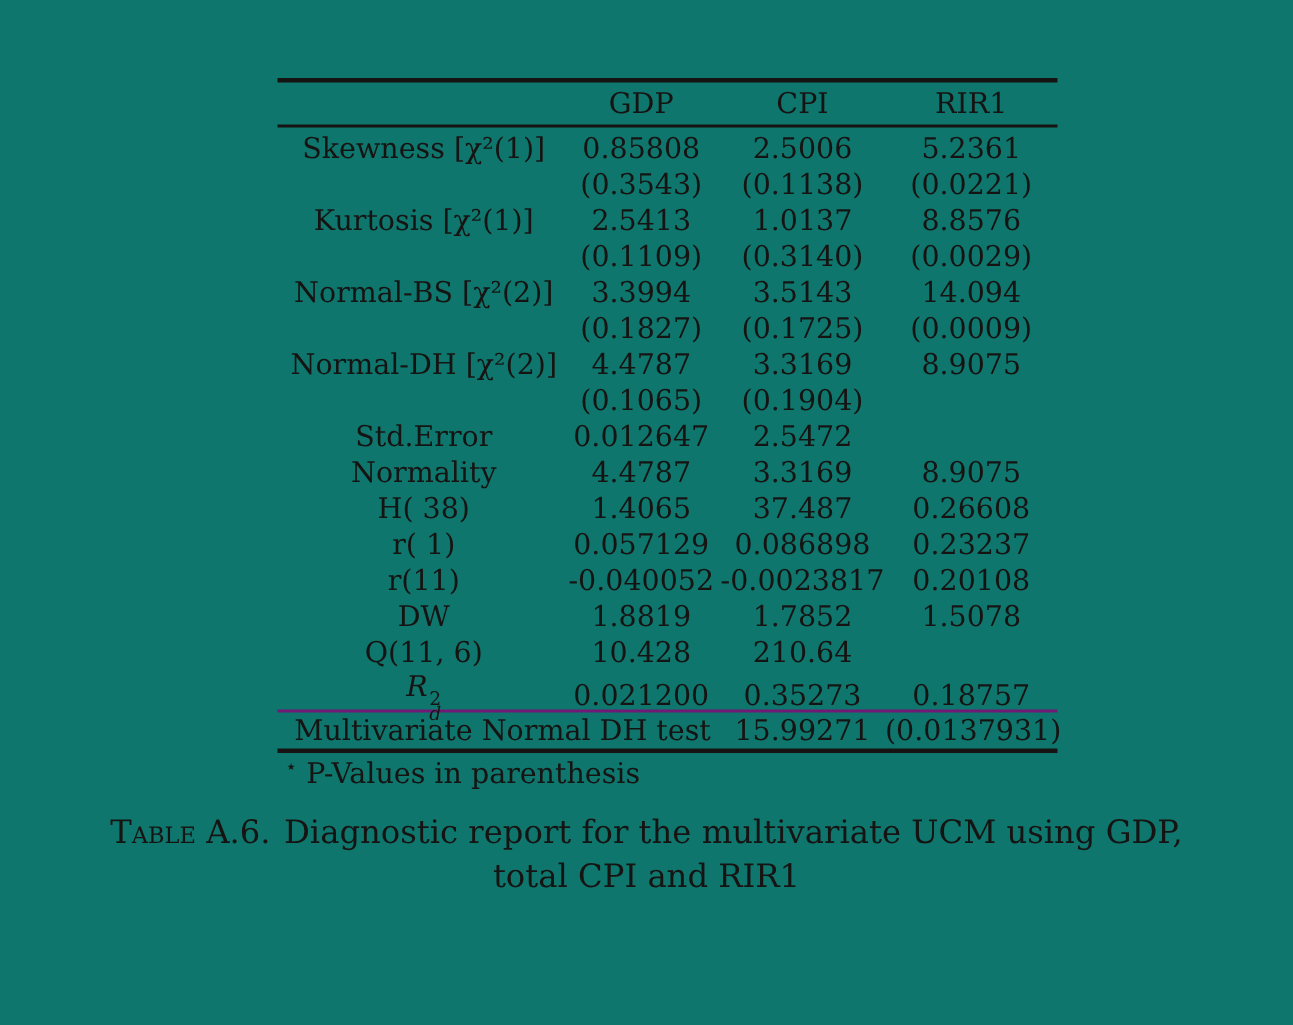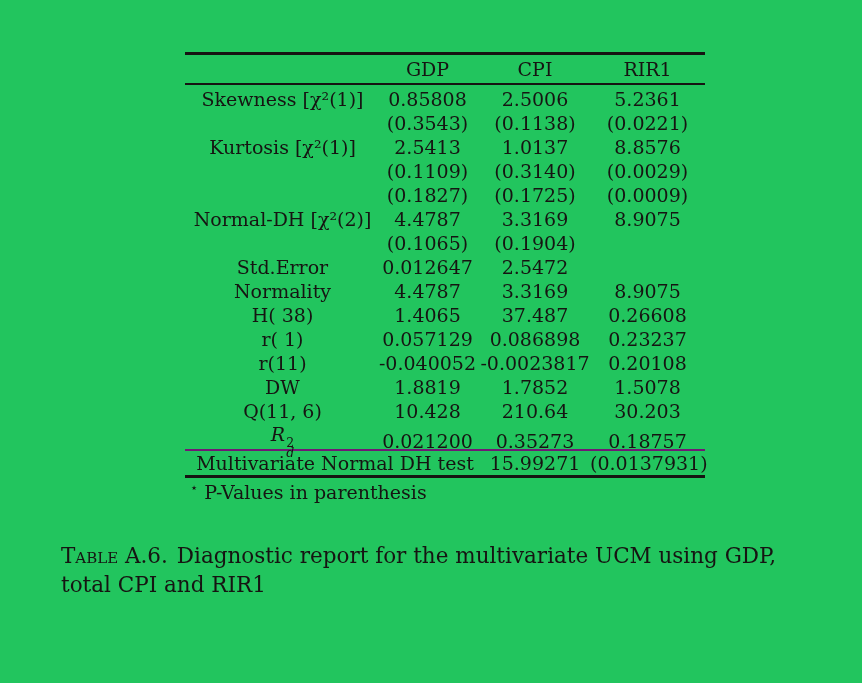--- a/index.html
+++ b/index.html
@@ -1,21 +1,21 @@
 <!DOCTYPE html>
 <html><head>
 <meta charset="utf-8">
 <style>
   * { margin: 0; padding: 0; box-sizing: border-box; }
   html, body { background: #ffffff; }
   .page {
     position: relative;
     width: 862px;
     height: 683px;
-    background: #22c55e;
+    background: #0f766e;
     font-family: "DejaVu Serif", "Liberation Serif", serif;
     color: #161412;
     overflow: hidden;
   }
   .stat-table {
     position: absolute;
     left: 185px;
     top: 52px;
     width: 520px;
     border-top: 3px solid #161412;
@@ -68,21 +68,21 @@
     line-height: 10px;
     margin-left: 1px;
   }
   .supsub .sub { font-style: italic; }
   .rlabel { font-style: italic; }
   .caption {
     position: absolute;
     left: 61px;
     top: 541px;
     width: 740px;
-    text-align: left;
+    text-align: center;
     font-size: 21.5px;
     line-height: 29px;
   }
   .caption .cap-label { font-variant: small-caps; margin-right: 9px; }
 </style>
 </head>
 <body>
 
 <div class="page">
 
@@ -117,20 +117,26 @@
         <div class="c">8.8576</div>
       </div>
       <div class="trow">
         <div class="c0"></div>
         <div class="c">(0.1109)</div>
         <div class="c">(0.3140)</div>
         <div class="c">(0.0029)</div>
       </div>
 
       <div class="trow">
+        <div class="c0">Normal-BS [χ²(2)]</div>
+        <div class="c">3.3994</div>
+        <div class="c">3.5143</div>
+        <div class="c">14.094</div>
+      </div>
+      <div class="trow">
         <div class="c0"></div>
         <div class="c">(0.1827)</div>
         <div class="c">(0.1725)</div>
         <div class="c">(0.0009)</div>
       </div>
 
       <div class="trow">
         <div class="c0">Normal-DH [χ²(2)]</div>
         <div class="c">4.4787</div>
         <div class="c">3.3169</div>
@@ -180,21 +186,20 @@
         <div class="c0">DW</div>
         <div class="c">1.8819</div>
         <div class="c">1.7852</div>
         <div class="c">1.5078</div>
       </div>
 
       <div class="trow">
         <div class="c0">Q(11, 6)</div>
         <div class="c">10.428</div>
         <div class="c">210.64</div>
-        <div class="c">30.203</div>
       </div>
 
       <div class="trow">
         <div class="c0"><span class="rlabel">R</span><span class="supsub">
               <span class="sup">2</span>
               <span class="sub">d</span>
             </span></div>
         <div class="c">0.021200</div>
         <div class="c">0.35273</div>
         <div class="c">0.18757</div>

